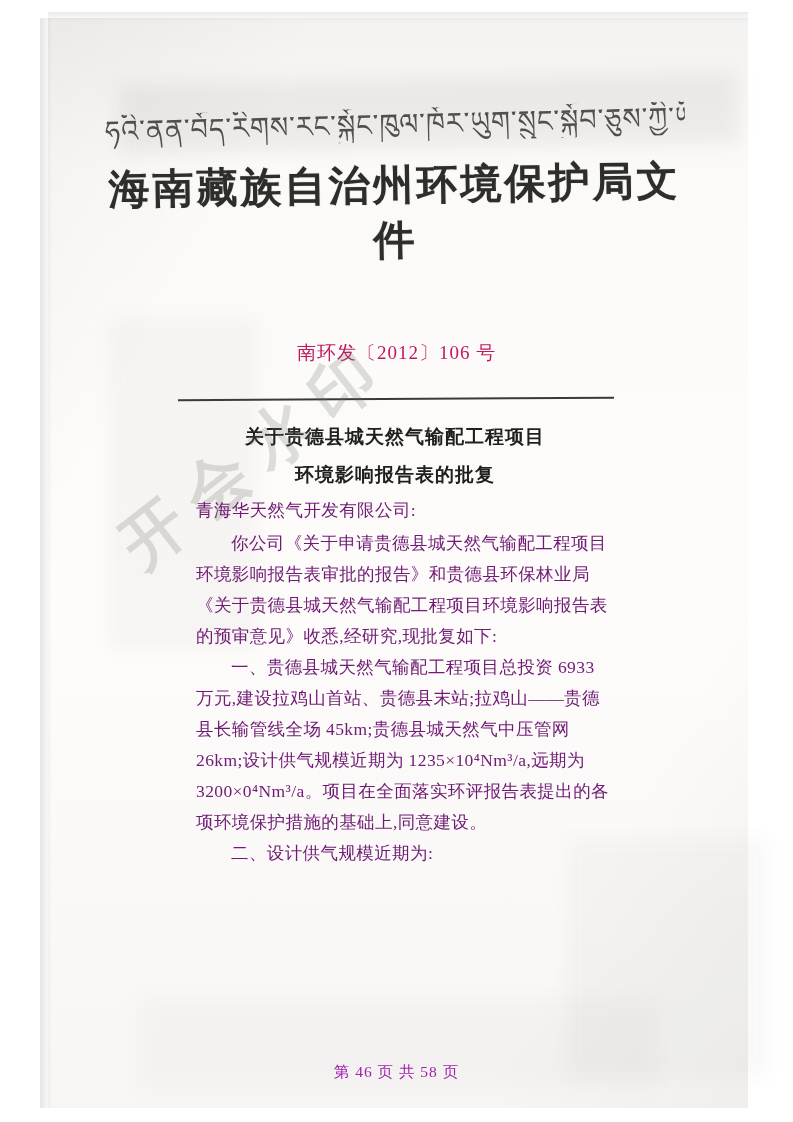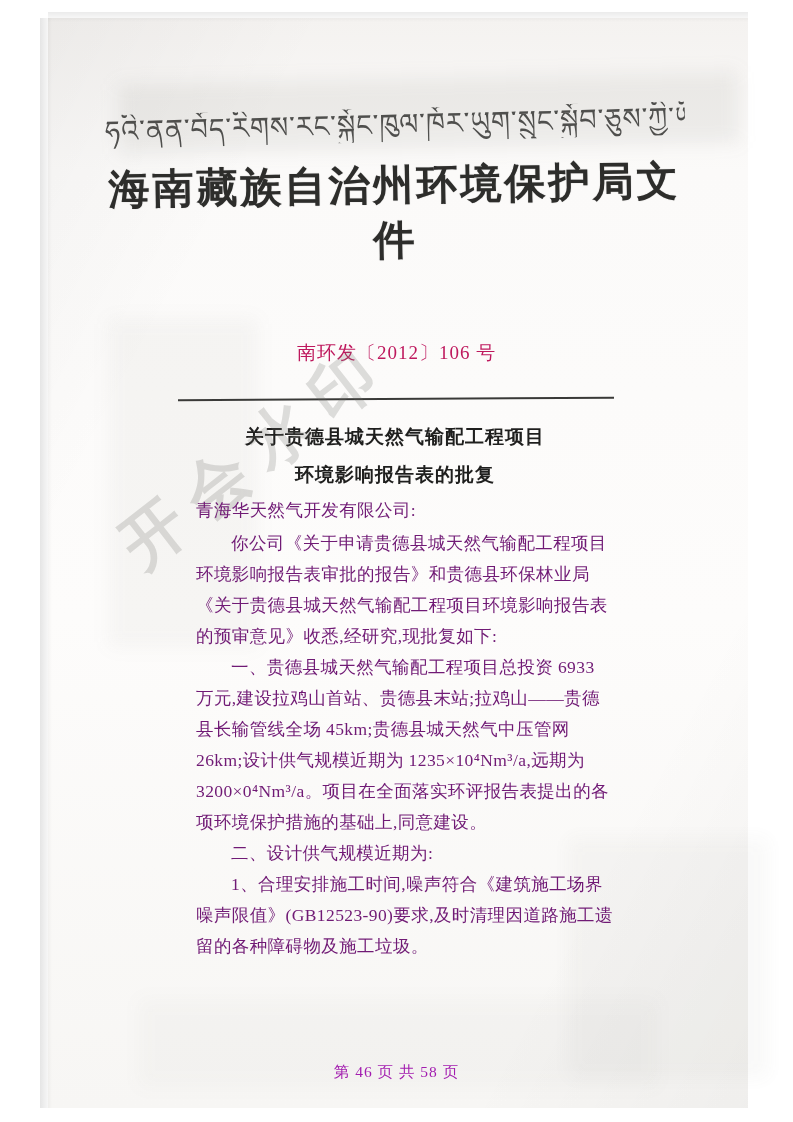--- a/index.html
+++ b/index.html
@@ -200,17 +200,16 @@
     <div class="title-line">环境影响报告表的批复</div>
   </div>
 
   <div class="watermark">开会水印</div>
 
   <div class="body">
     <p class="addressee">青海华天然气开发有限公司:</p>
     <p class="indent">你公司《关于申请贵德县城天然气输配工程项目环境影响报告表审批的报告》和贵德县环保林业局《关于贵德县城天然气输配工程项目环境影响报告表的预审意见》收悉,经研究,现批复如下:</p>
     <p class="indent">一、贵德县城天然气输配工程项目总投资 6933 万元,建设拉鸡山首站、贵德县末站;拉鸡山——贵德县长输管线全场 45km;贵德县城天然气中压管网 26km;设计供气规模近期为 1235×10⁴Nm³/a,远期为 3200×0⁴Nm³/a。项目在全面落实环评报告表提出的各项环境保护措施的基础上,同意建设。</p>
     <p class="indent">二、设计供气规模近期为:</p>
-    <p class="indent">1、合理安排施工时间,噪声符合《建筑施工场界噪声限值》(GB12523-90)要求,及时清理因道路施工遗留的各种障碍物及施工垃圾。</p>
   </div>
 
   <div class="footer">第 46 页 共 58 页</div>
 </div>
 
 </body></html>

